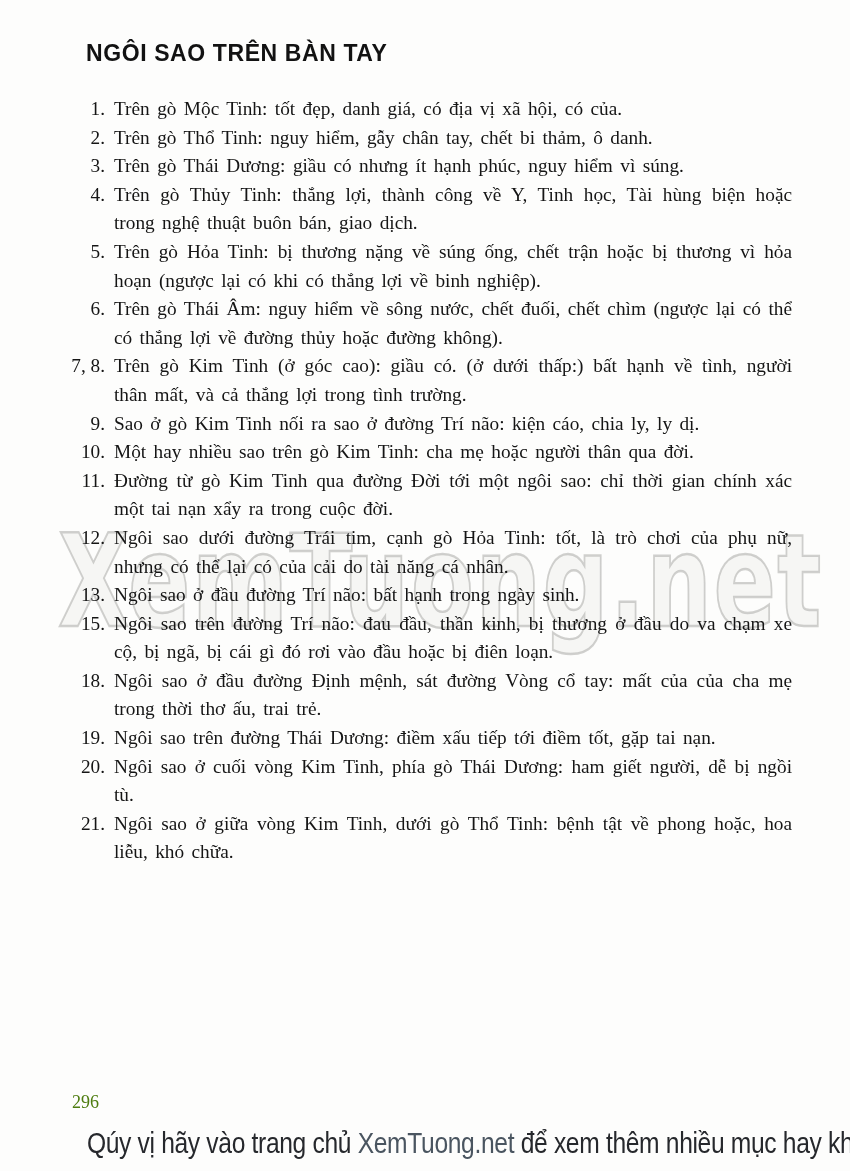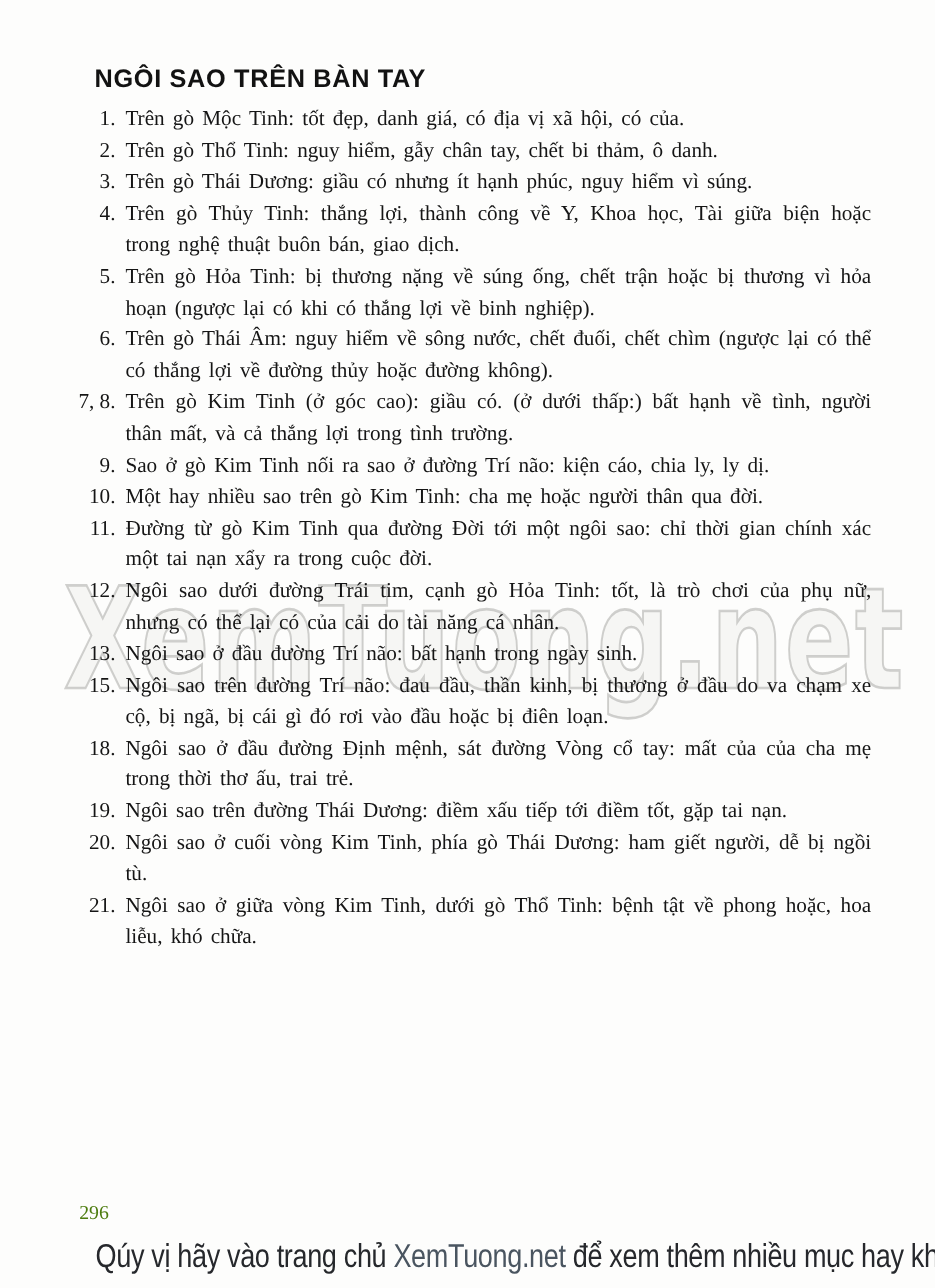--- a/index.html
+++ b/index.html
@@ -11,21 +11,21 @@
     color: #161616;
   }
   .page {
     position: relative;
     width: 850px; height: 1171px;
     overflow: hidden;
     background: #fdfdfc;
   }
   .title {
     position: absolute;
-    left: 86px; top: 58px;
+    left: 86px; top: 40px;
     margin: 0;
     font-family: "Liberation Sans", sans-serif;
     font-weight: 700;
     font-size: 23px;
     letter-spacing: 0.6px;
     color: #121212;
     z-index: 2;
   }
   .star-list {
     position: absolute;
@@ -116,21 +116,21 @@
       <li class="item">
     <span class="num">2.</span>
     <span class="txt">Trên gò Thổ Tinh: nguy hiểm, gẫy chân tay, chết bi thảm, ô danh.</span>
   </li>
       <li class="item">
     <span class="num">3.</span>
     <span class="txt">Trên gò Thái Dương: giầu có nhưng ít hạnh phúc, nguy hiểm vì súng.</span>
   </li>
       <li class="item">
     <span class="num">4.</span>
-    <span class="txt">Trên gò Thủy Tinh: thắng lợi, thành công về Y, Khoa học, Tài giữa biện hoặc trong nghệ thuật buôn bán, giao dịch.</span>
+    <span class="txt">Trên gò Thủy Tinh: thắng lợi, thành công về Y, Tinh học, Tài hùng biện hoặc trong nghệ thuật buôn bán, giao dịch.</span>
   </li>
       <li class="item">
     <span class="num">5.</span>
     <span class="txt">Trên gò Hỏa Tinh: bị thương nặng về súng ống, chết trận hoặc bị thương vì hỏa hoạn (ngược lại có khi có thắng lợi về binh nghiệp).</span>
   </li>
       <li class="item">
     <span class="num">6.</span>
     <span class="txt">Trên gò Thái Âm: nguy hiểm về sông nước, chết đuối, chết chìm (ngược lại có thể có thắng lợi về đường thủy hoặc đường không).</span>
   </li>
       <li class="item">

